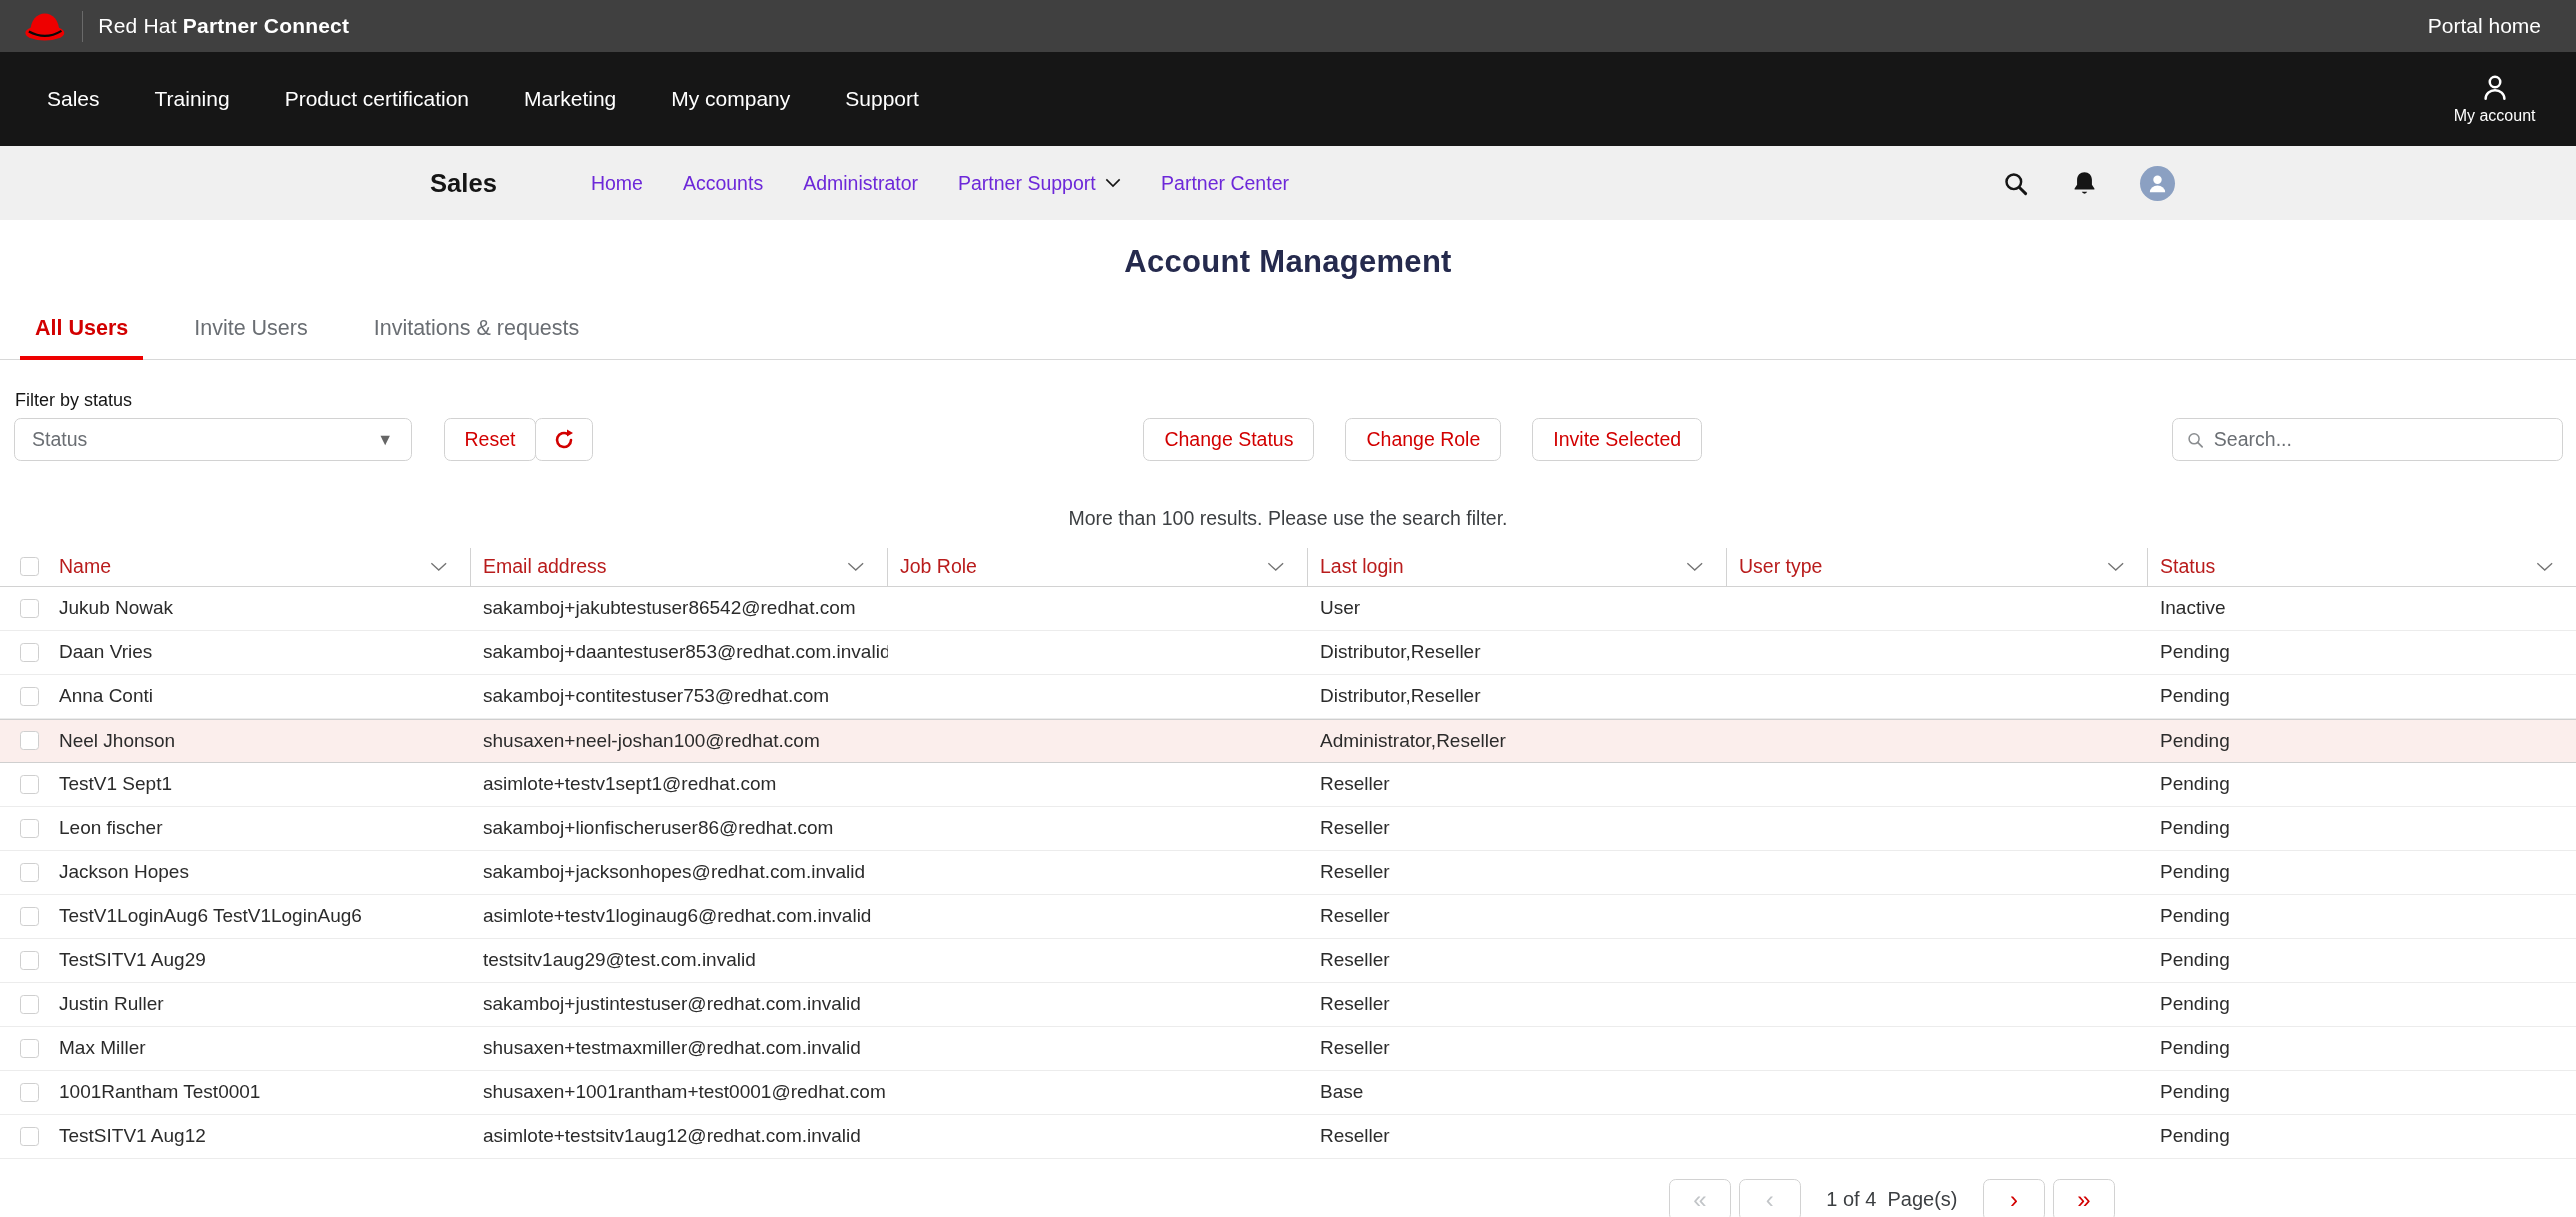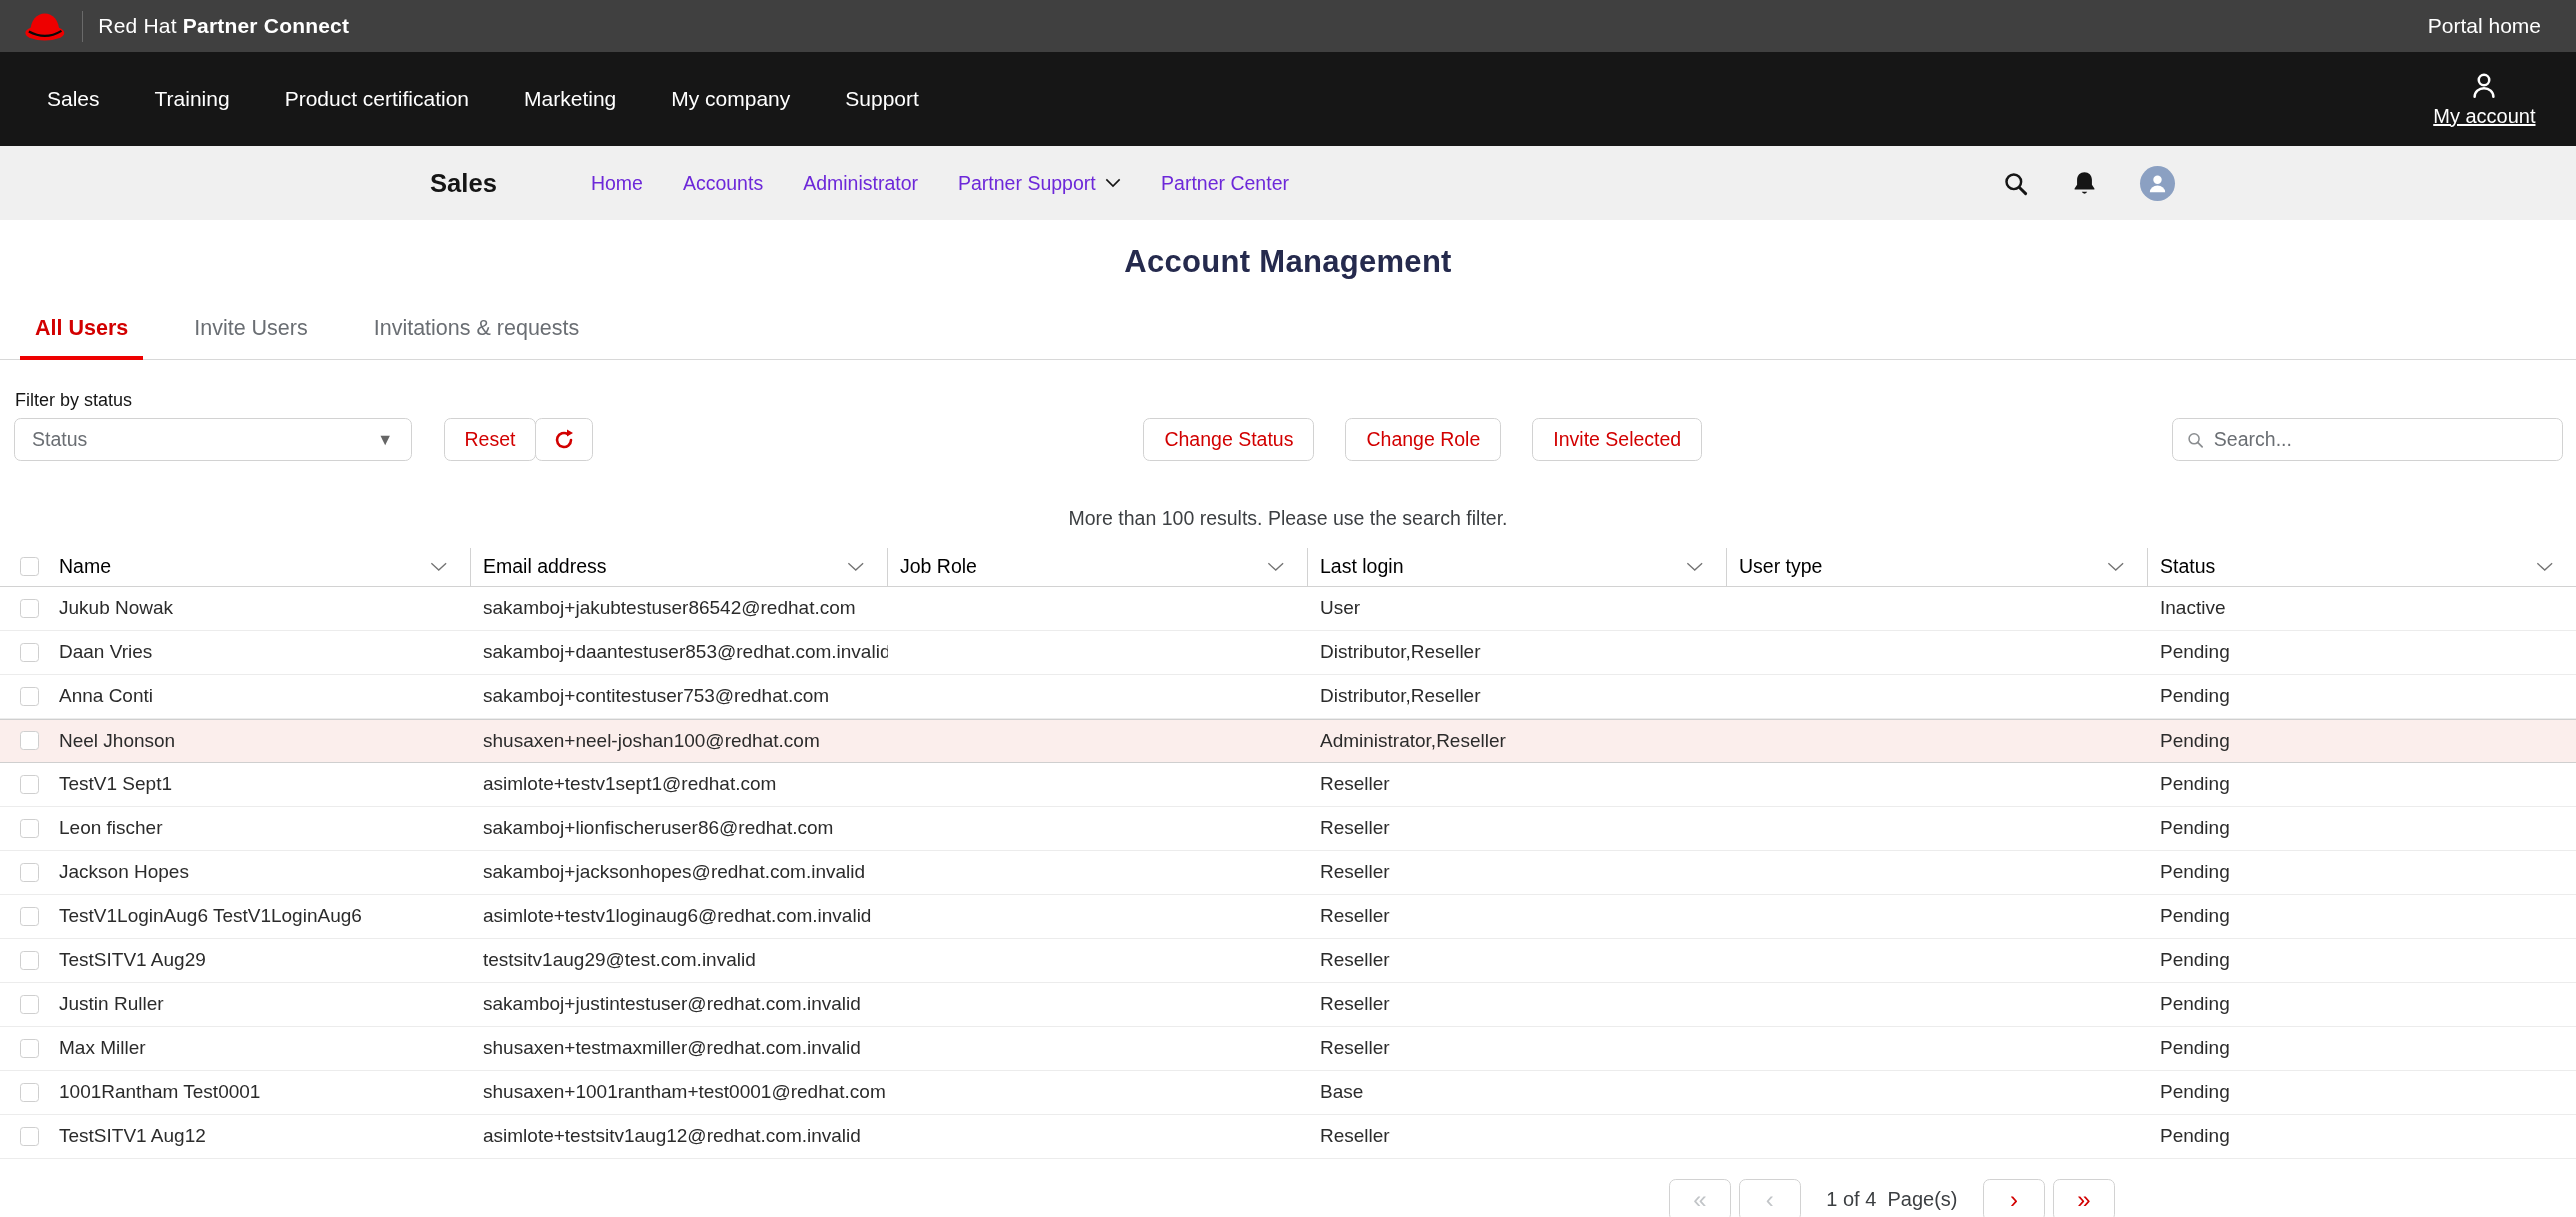--- a/index.html
+++ b/index.html
@@ -13,21 +13,21 @@
   .brand-divider { width:1.3px; height:31px; background:#6a6a6a; }
   .brand-text { color:#ffffff; font-size:21px; letter-spacing:0.2px; }
   .brand-text b { font-weight:700; }
   .portal-home { color:#ffffff; font-size:21px; cursor:pointer; }
 
   
   .mainnav { height:94px; background:#161616; display:flex; align-items:center; justify-content:space-between; padding:0 27px 0 47px; }
   .mainnav-items { display:flex; align-items:center; gap:55px; }
   .mainnav-item { color:#ffffff; font-size:21px; cursor:pointer; }
   .account-block { display:flex; flex-direction:column; align-items:center; gap:4px; cursor:pointer; margin-right:13.5px; }
-  .account-label { color:#ffffff; font-size:20px;text-decoration:underline; }
+  .account-label { color:#ffffff; font-size:16px; }
 
   
   .subnav { height:74px; background:#f0f0f0; display:flex; align-items:center; justify-content:space-between; padding:0 38px 0 430px; }
   .subnav-left { display:flex; align-items:center; gap:40px; }
   .subnav-title { font-size:25.6px; font-weight:700; color:#151515; margin-right:54px; }
   .subnav-item { font-size:19.5px; color:#6d28d9; cursor:pointer; display:flex; align-items:center; gap:9.4px; }
   .subnav-icons { display:flex; align-items:center; gap:42px; padding-right:363px; }
   .icon-btn { background:none; border:none; cursor:pointer; display:flex; align-items:center; }
   .avatar { width:35px; height:35px; border-radius:50%; background:#8ba0c2; display:flex; align-items:center; justify-content:center; }
 
@@ -53,21 +53,21 @@
   .search-wrap input { border:none; outline:none; font-size:19.5px; color:#333; width:100%; font-family:inherit; background:transparent; }
   .search-wrap input::placeholder { color:#6a6e73; }
 
   
   .notice { text-align:center; margin-top:46px; font-size:19.5px; color:#3c3f42; }
 
   
   .table { margin-top:17.5px; width:100%; }
   .grid { display:grid; grid-template-columns:47px 424px 417px 420px 419px 421px 1fr; align-items:center; }
   .thead { height:39px; border-bottom:0.7px solid #d2d2d2; }
-  .th { height:100%; display:flex; align-items:center; justify-content:space-between; padding:0 23px 0 12px; font-size:19.5px; color:#000000; border-right:0.7px solid #d2d2d2; cursor:pointer; }
+  .th { height:100%; display:flex; align-items:center; justify-content:space-between; padding:0 23px 0 12px; font-size:19.5px; color:#b91c1c; border-right:0.7px solid #d2d2d2; cursor:pointer; }
   .th.last { border-right:none; }
   .th-check { height:100%; display:flex; align-items:center; padding-left:20px; border-right:none; }
   .trow { height:44px; border-bottom:0.7px solid #ececec; }
   .trow.highlight { background:#fbeeec; border-top:1.3px solid #cfcfcf; border-bottom:1.3px solid #cfcfcf; }
   .td { font-size:19px; color:#2b2b2b; padding-left:12px; white-space:nowrap; overflow:hidden; }
   .td-check { display:flex; align-items:center; padding-left:20px; }
   .checkbox { width:19px; height:19px; border:0.7px solid #cfcfcf; border-radius:3.4px; background:#fff; cursor:pointer; }
 
   
   .pagination { display:flex; align-items:center; justify-content:flex-end; margin-top:20px; padding-right:461px; gap:8px; }

